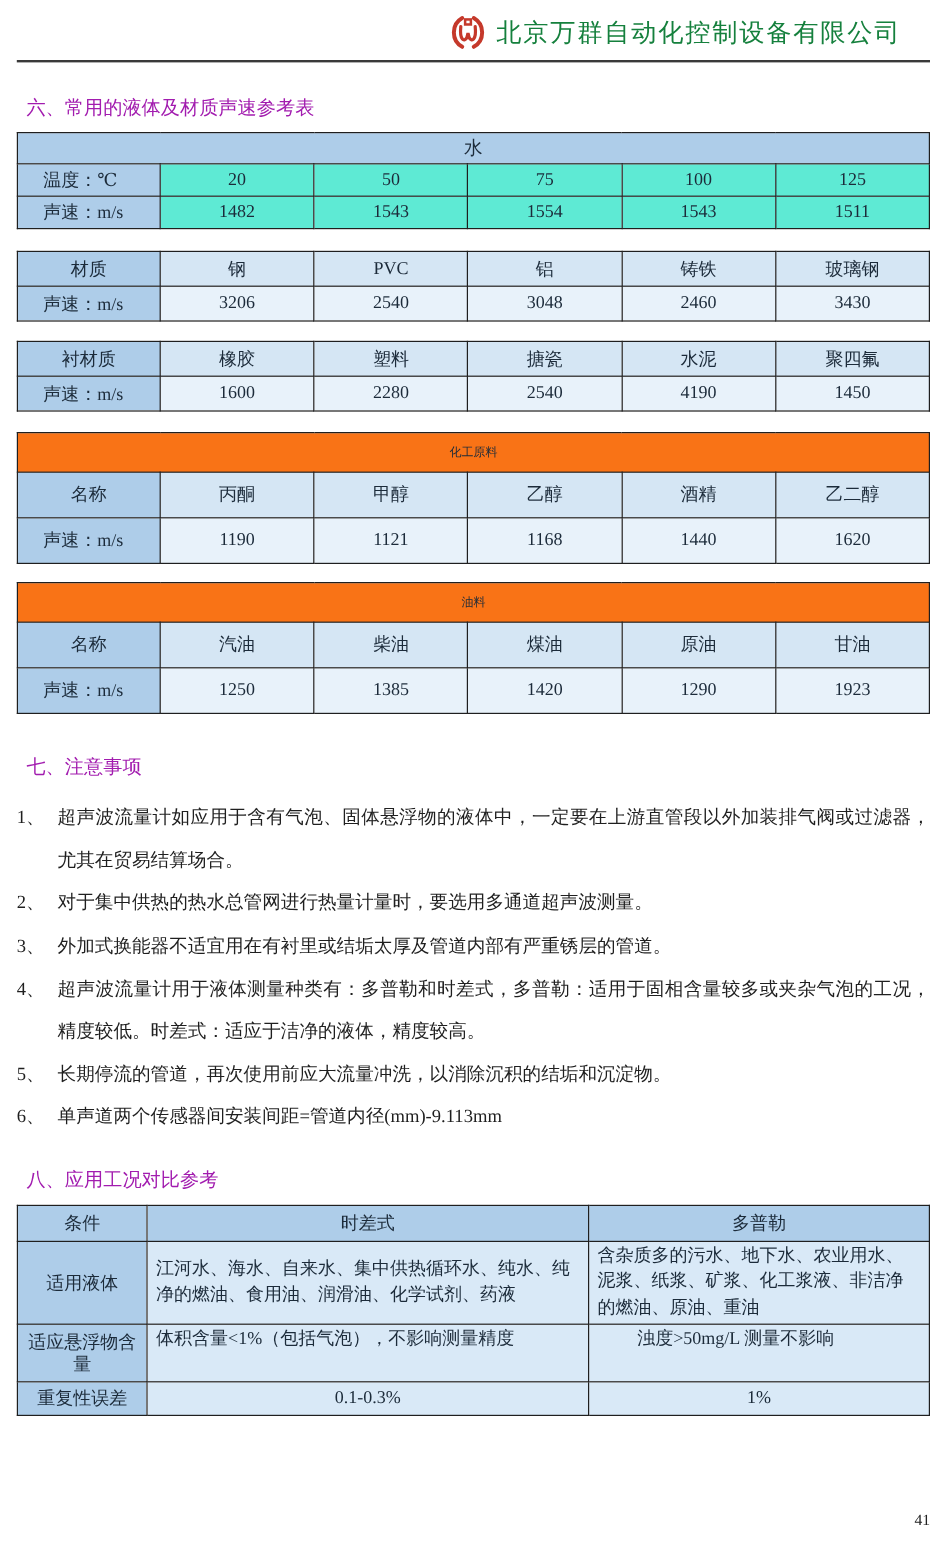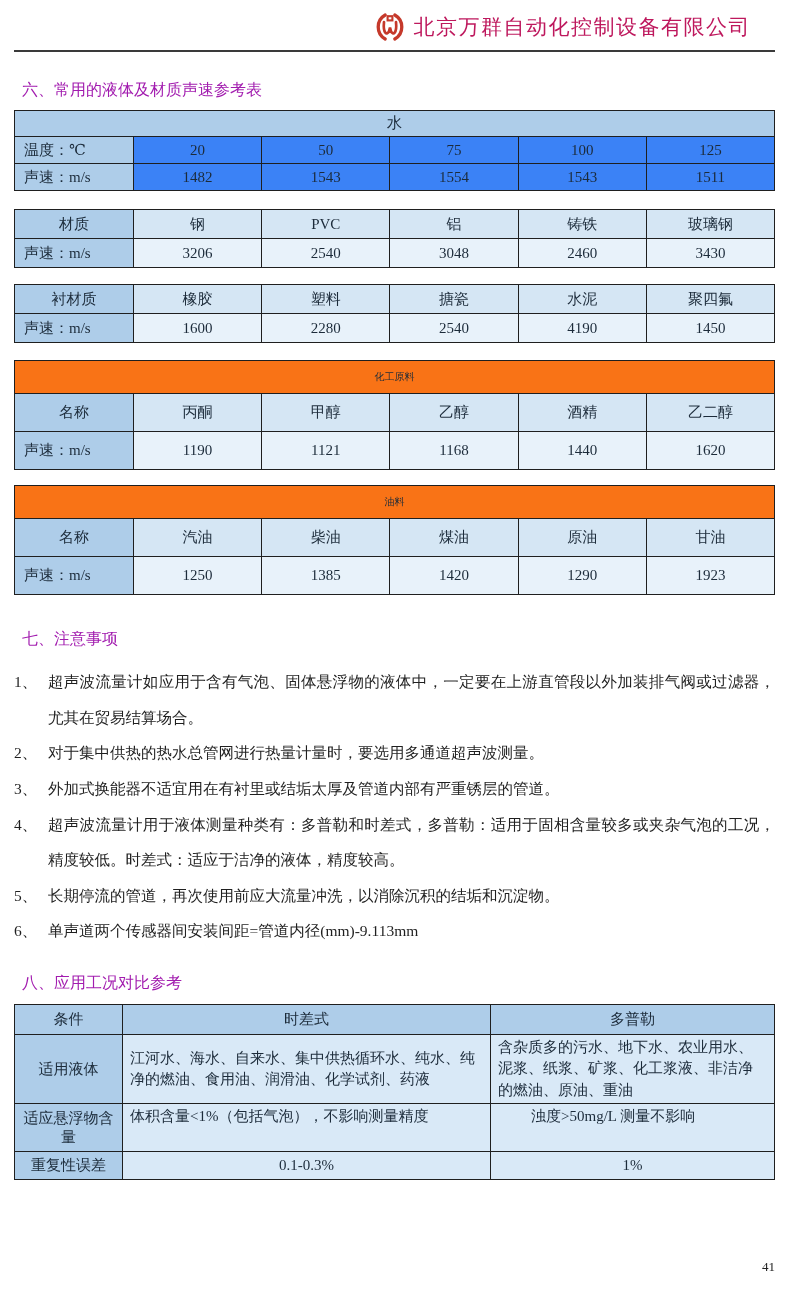--- a/index.html
+++ b/index.html
@@ -3,39 +3,39 @@
 <meta charset="utf-8">
 <style>
   * { margin:0; padding:0; box-sizing:border-box; }
   html,body { width:789px; height:1291px; background:#fff; overflow:hidden;
     font-family:"Liberation Serif","DejaVu Serif",serif; }
   .page { width:789px; height:1291px; display:flex; flex-direction:column; padding:0 14px; }
 
   
   .header { display:flex; align-items:center; justify-content:flex-end;
     padding:12px 24px 6px 0; gap:8px; }
-  .company-name { color:#be185d; font-size:21px; letter-spacing:1.5px; white-space:nowrap; }
+  .company-name { color:#15803d; font-size:21px; letter-spacing:1.5px; white-space:nowrap; }
   .logo { width:32px; height:30px; flex:none; }
   .header-rule { height:2px; background:#3a3a3a; margin:2px 0 0 0; }
 
   
   .sec-title { font-size:16px; color:#a21caf; margin-left:8px; }
   .t6 { margin-top:28px; margin-bottom:9px; }
   .t7 { margin-top:34px; margin-bottom:8px; }
   .t8 { margin-top:24px; margin-bottom:10px; }
 
   
   table { width:100%; border-collapse:collapse; table-layout:fixed;
     font-size:15px; color:#1c2b3a; }
   td { border:1px solid #1f1f1f; text-align:center; padding:2px 4px; overflow:hidden; }
   .band   { background:#aecde9; height:24px; font-size:15.5px; }
   .band2  { background:#f97316; height:33px; font-size:10px; }
   .lbl    { background:#aecde9; }
-  .lbl-left { background:#aecde9; text-align:left; padding-left:9px; }
-  .cell-a { background:#3b82f6; }   
+  .lbl-left { background:#aecde9; text-align:left; padding-left:21px; }
+  .cell-a { background:#5eead4; }   
   .cell-b { background:#d5e6f4; }   
   .cell-c { background:#e8f2fa; }   
   .r27 td { height:27px; }
   .r29 td { height:29px; }
   .r38 td { height:38px; }
   .m-t1 { margin-top:0; }
   .m-t2 { margin-top:18px; }
   .m-t3 { margin-top:16px; }
   .m-t4 { margin-top:17px; }
   .m-t5 { margin-top:15px; }

